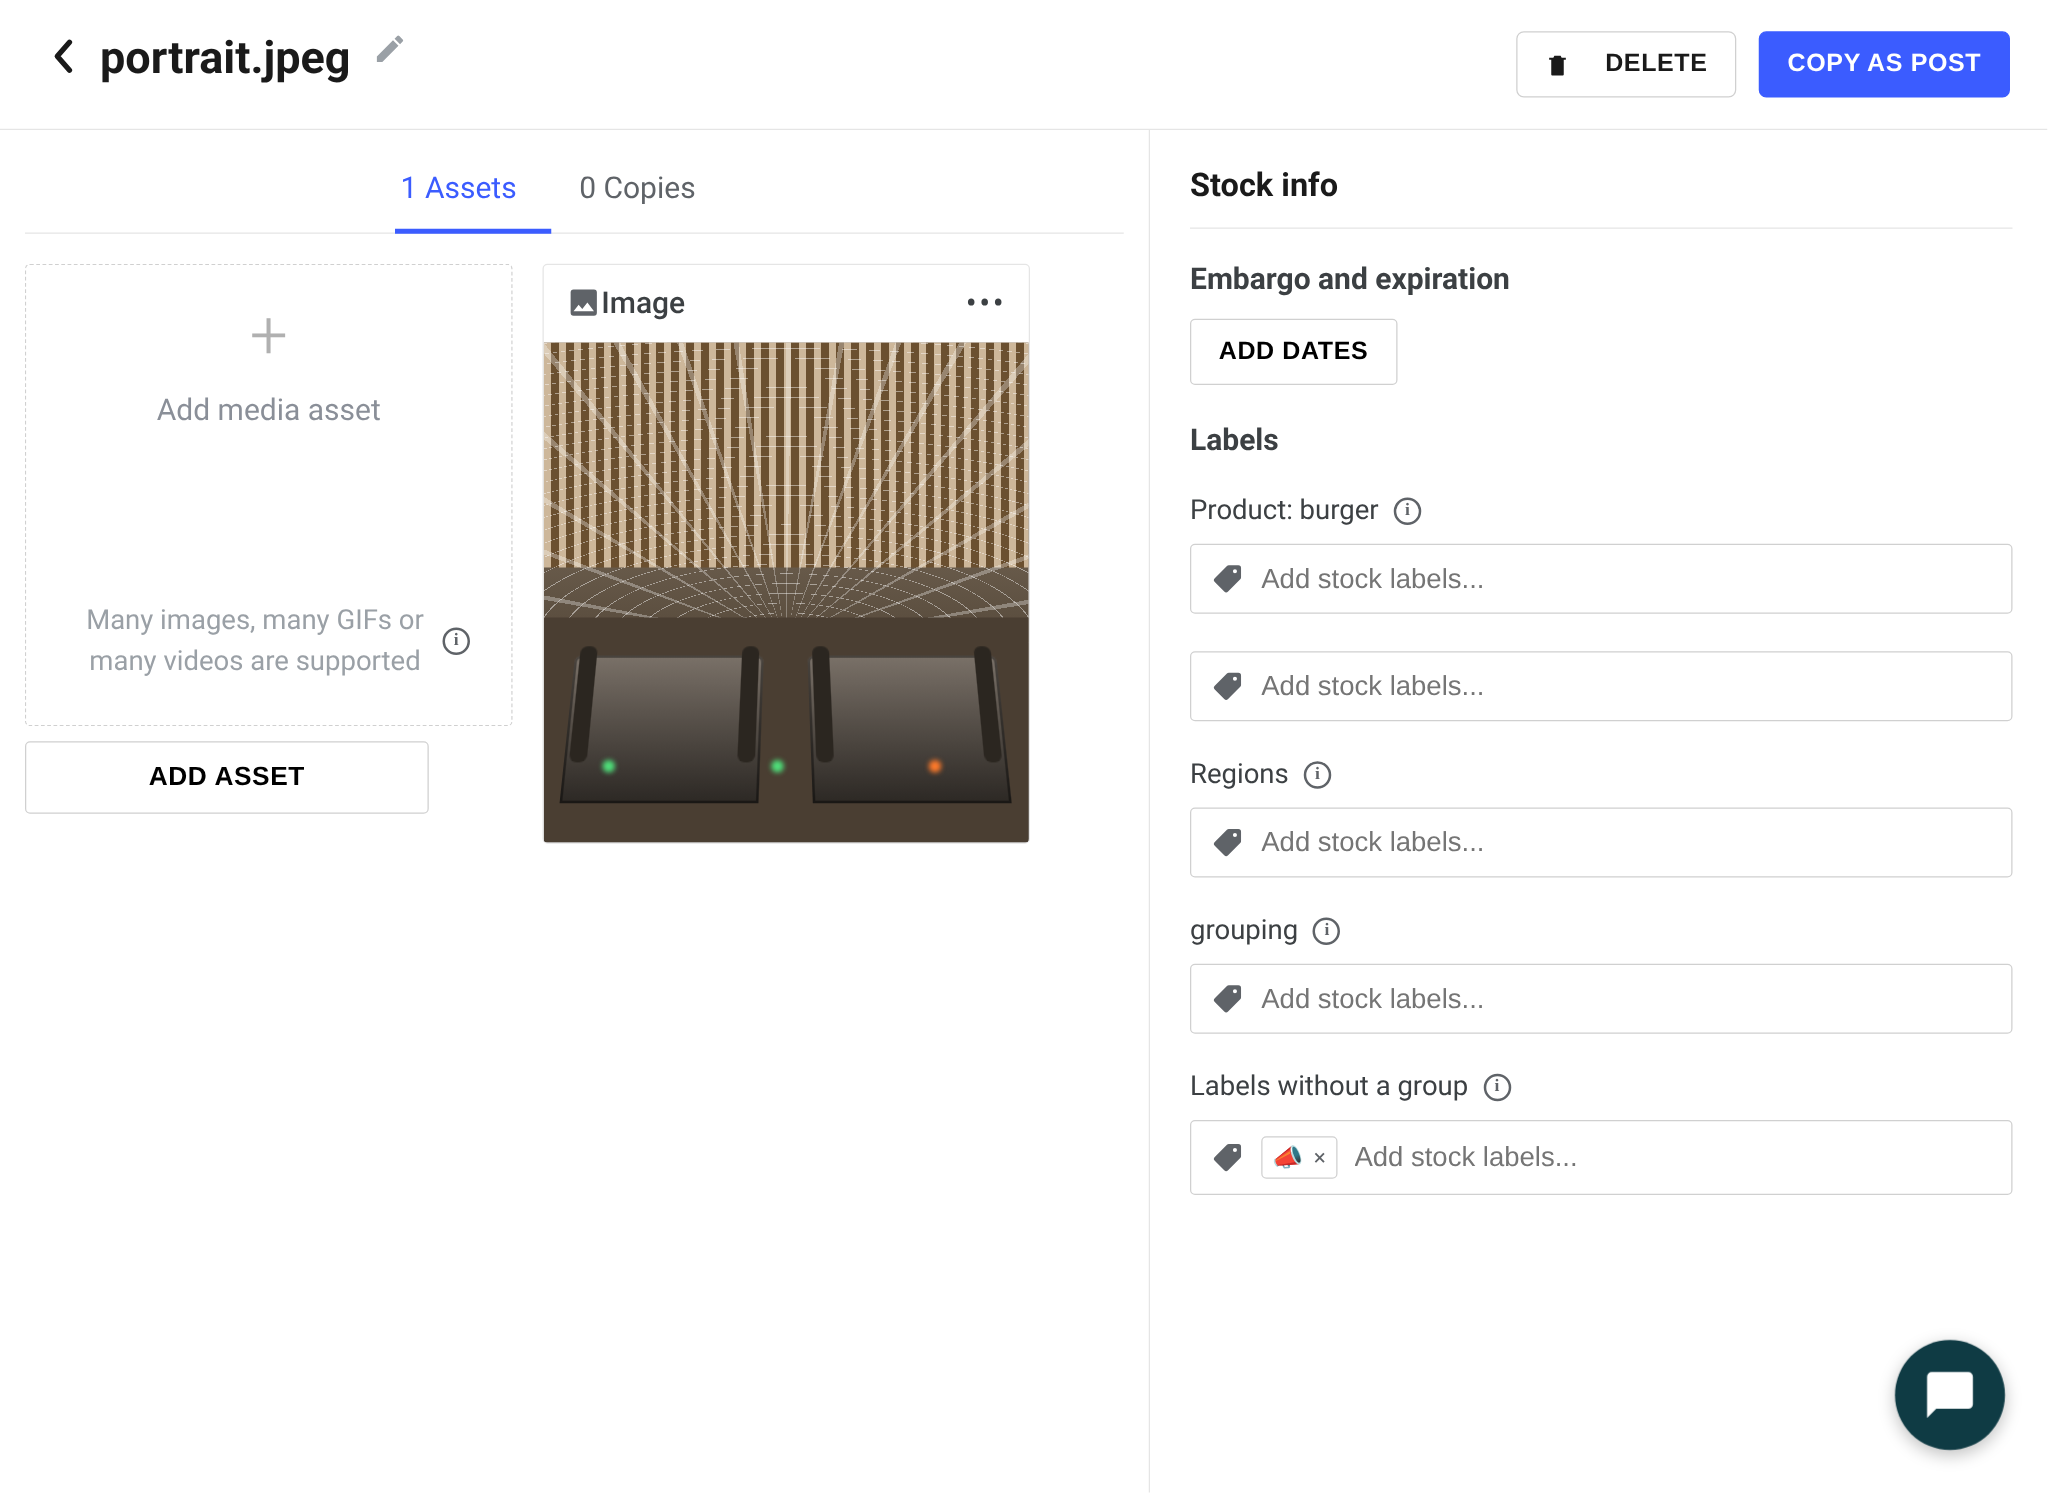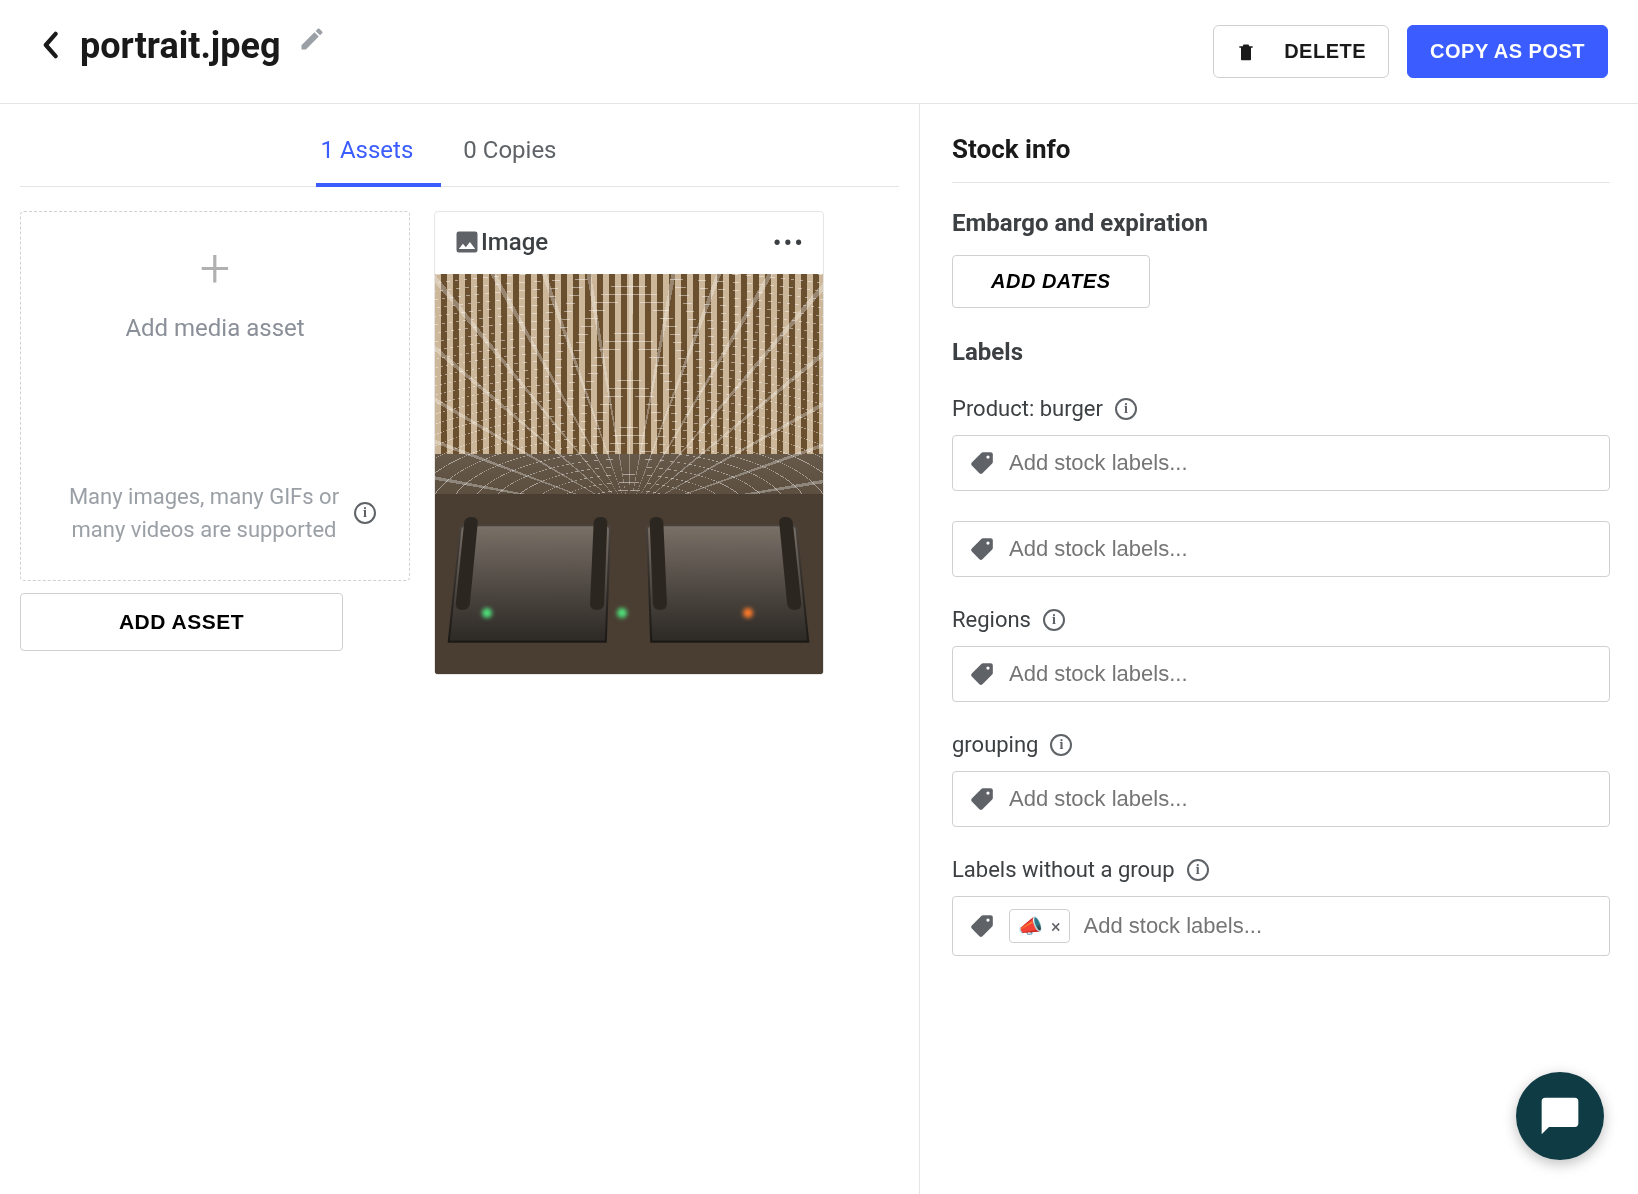--- a/index.html
+++ b/index.html
@@ -51,21 +51,21 @@
 .escalator.right{ right:5%; transform: perspective(400px) rotateX(10deg) skewX(4deg);}
 .escalator::before, .escalator::after{ content:""; position:absolute; top:-8px; width:14px; height:80%; background:#2b2620; border-radius:6px;}
 .escalator::before{left:4px} .escalator::after{right:4px}
 .glow { position:absolute; bottom:14%; width:10px; height:10px; border-radius:50%; filter: blur(2px); }
 .g1{left:12%; background:#4fe07a} .g2{left:47%; background:#4fe07a} .g3{right:18%; background:#ff7a2a}
 
 .section-title { font-size: 26px; font-weight: 700; color: #1a1a1a; margin-bottom: 8px; }
 .section-divider { border-top: 1px solid #e5e5e5; margin: 18px 0 26px; }
 
 .sub-title { font-size: 24px; font-weight: 700; color: #3c4043; margin-bottom: 18px; }
-.btn-outline { font-size: 20px; font-weight: 700; padding: 14px 38px; border: 1px solid #d0d0d0; background: #fff; cursor: pointer; border-radius: 4px; letter-spacing: .5px; font-style: italic; }
+.btn-outline { font-size: 20px; font-weight: 700; padding: 14px 22px; border: 1px solid #d0d0d0; background: #fff; cursor: pointer; border-radius: 4px; letter-spacing: .5px; }
 
 .field-group { margin-top: 30px; }
 .field-label-row { display: flex; align-items: center; gap: 12px; margin-bottom: 14px; }
 .field-label { font-size: 22px; color: #3c4043; }
 .info-icon { width: 22px; height: 22px; border: 2px solid #5f6368; border-radius: 50%; display: inline-flex; align-items: center; justify-content: center; font-size: 14px; font-weight: 700; color: #5f6368; font-family: serif; cursor: help; }
 .info-icon::before { content: "i"; }
 
 .tag-input { display: flex; align-items: center; gap: 14px; border: 1px solid #d0d0d0; border-radius: 4px; padding: 12px 16px; min-height: 56px; flex-wrap: wrap; }
 .tag-icon { color: #5f6368; display: inline-flex; transform: rotate(90deg); }
 .tag-icon svg { width: 26px; height: 26px; display:block; }

